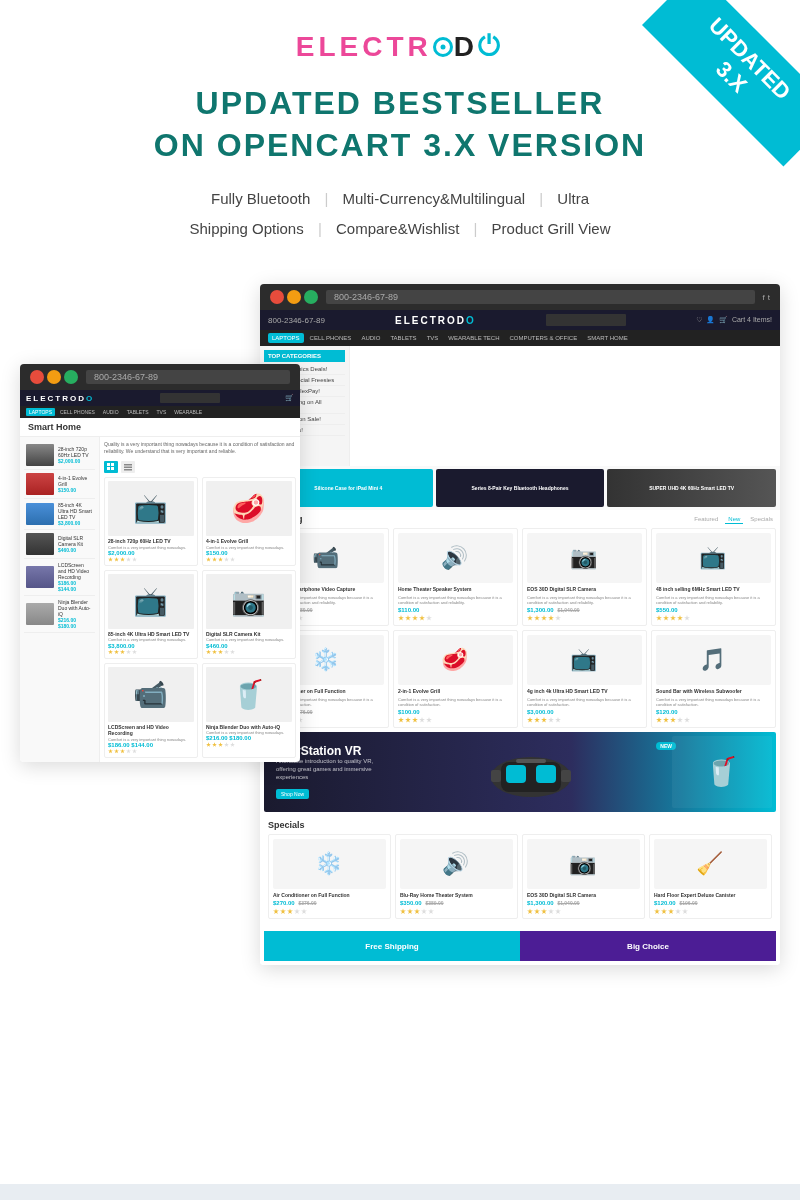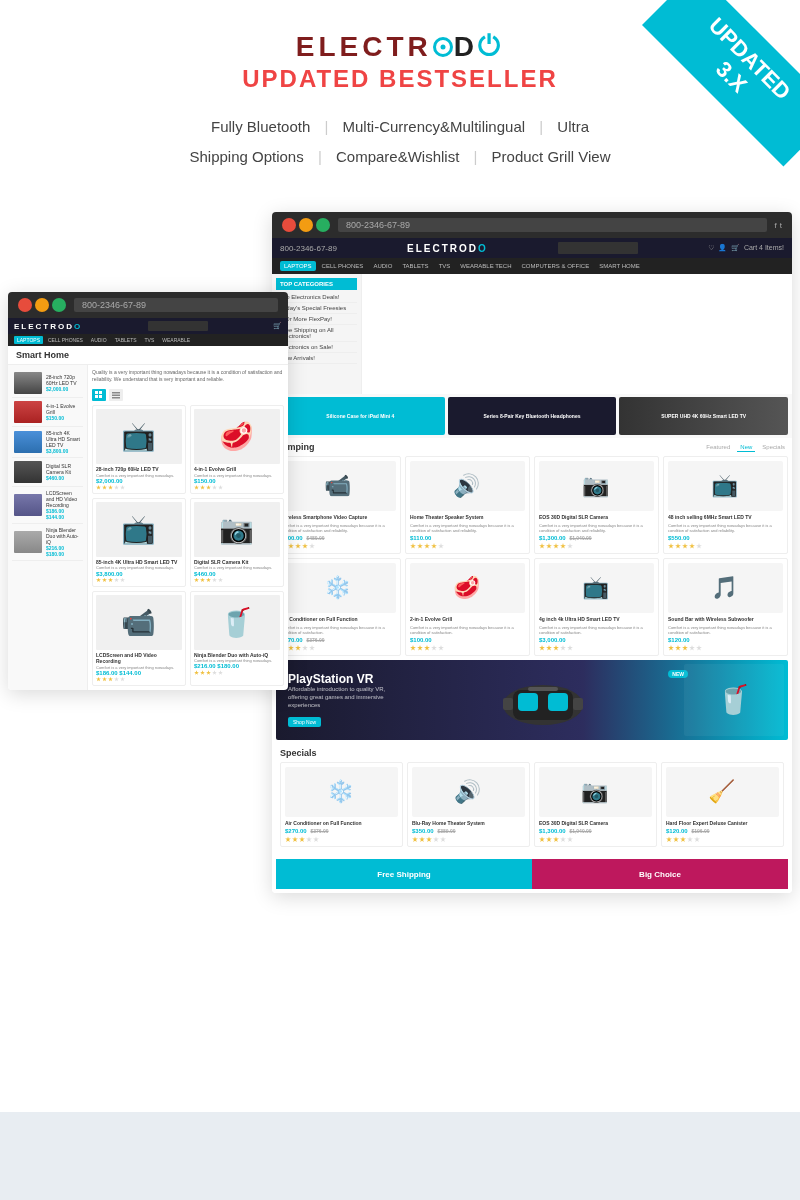--- a/index.html
+++ b/index.html
@@ -34,44 +34,45 @@
     }
 
     
     .header-section {
       background: white;
       text-align: center;
       padding: 30px 20px 20px;
       position: relative;
     }
     .headline {
-      font-size: 24px;
+      margin-top: 20px;
+      font-size: 32px;
       font-weight: 900;
-      color: #ef4444;
+      color: #0f766e;
       text-transform: uppercase;
       line-height: 1.3;
       letter-spacing: 2px;
     }
     .features-bar {
       margin-top: 18px;
       font-size: 15px;
       color: #444;
       line-height: 2;
     }
     .features-bar span.sep {
       color: #ccc;
       margin: 0 10px;
     }
 
     
     .preview-container {
       position: relative;
       background: white;
       margin: 0;
-      padding: 20px 8px 0;
+      padding: 20px 20px 0;
     }
 
     
     .mock-browsers {
       position: relative;
       height: 900px;
     }
 
     
     .browser-desktop {
@@ -419,21 +420,21 @@
       flex: 1;
       display: flex;
       align-items: center;
       justify-content: center;
       font-size: 8px;
       font-weight: 700;
       color: white;
     }
     .footer-band.cyan { background: #00bcd4; }
     .footer-band.dark-teal { background: #00838f; }
-    .footer-band.darker { background: #be185d; }
+    .footer-band.darker { background: #4c1d95; }
 
     
     .browser-mobile {
       position: absolute;
       left: 0; top: 80px;
       width: 280px;
       background: white;
       border-radius: 4px;
       box-shadow: 0 4px 20px rgba(0,0,0,0.15);
       overflow: hidden;
@@ -587,30 +588,31 @@
 <div style="position:relative; background: #e8edf2; min-height: 1200px;">
 
   <div class="corner-badge">
     <div class="corner-badge-inner">
       UPDATED<br>3.X
     </div>
   </div>
 
   <div class="header-section">
     <div style="display:inline-flex; align-items:center;">
-      <span style="font-size:28px; font-weight:900; letter-spacing:4px; color:#7f1d1d;">ELECTR</span>
+      <span style="font-size:28px; font-weight:900; letter-spacing:4px; color:#ec4899;">ELECTR</span>
       <span style="display:inline-flex; align-items:center; justify-content:center; width:20px; height:20px; border:3px solid #00bcd4; border-radius:50%; position:relative; margin:0 1px;">
         <span style="position:absolute; top:50%; left:50%; transform:translate(-50%,-50%); width:5px; height:5px; background:#00bcd4; border-radius:50%;"></span>
       </span>
       <span style="font-size:28px; font-weight:900; letter-spacing:4px; color:#222;">D</span>
       <span style="font-size:28px; font-weight:900; letter-spacing:4px; color:#00bcd4;">⏻</span>
     </div>
 
     <div class="headline">
       <div>UPDATED BESTSELLER</div>
+      <div>ON OPENCART 3.X VERSION</div>
     </div>
 
     <div class="features-bar">
       <span>Fully Bluetooth</span>
       <span class="sep">|</span>
       <span>Multi-Currency&amp;Multilingual</span>
       <span class="sep">|</span>
       <span>Ultra</span>
       <br>
       <span>Shipping Options</span>

